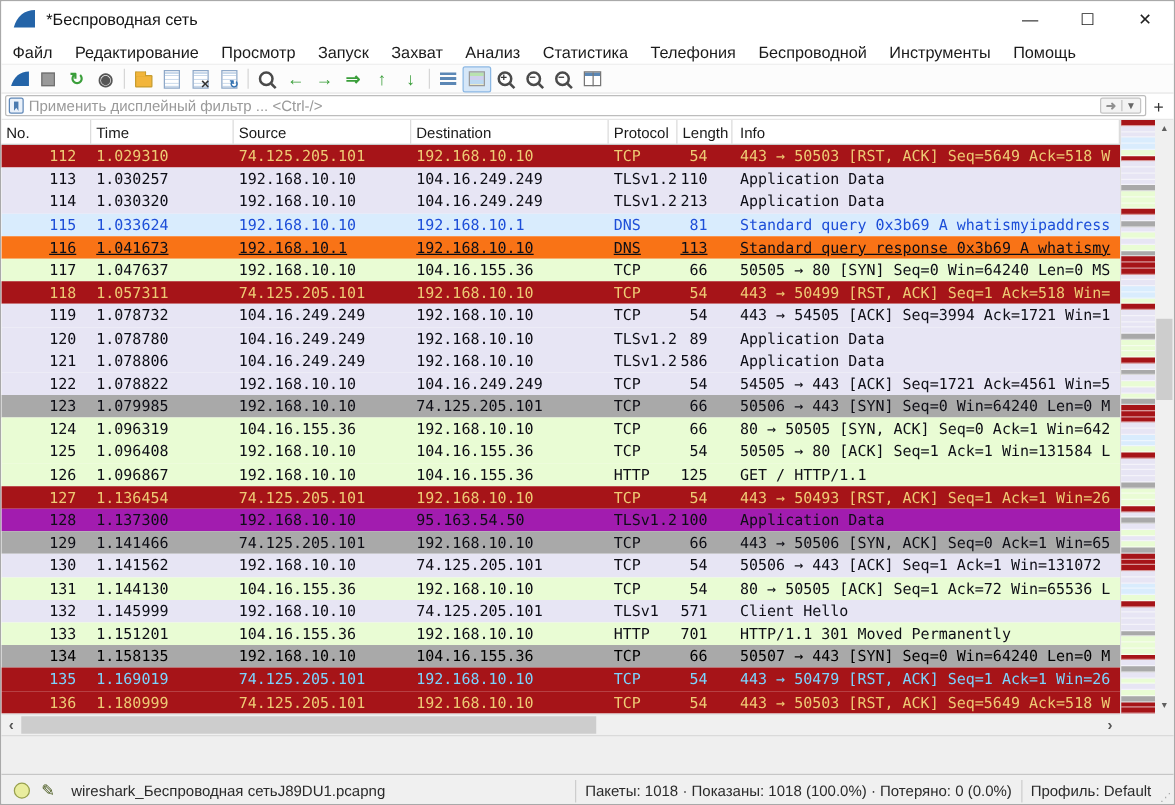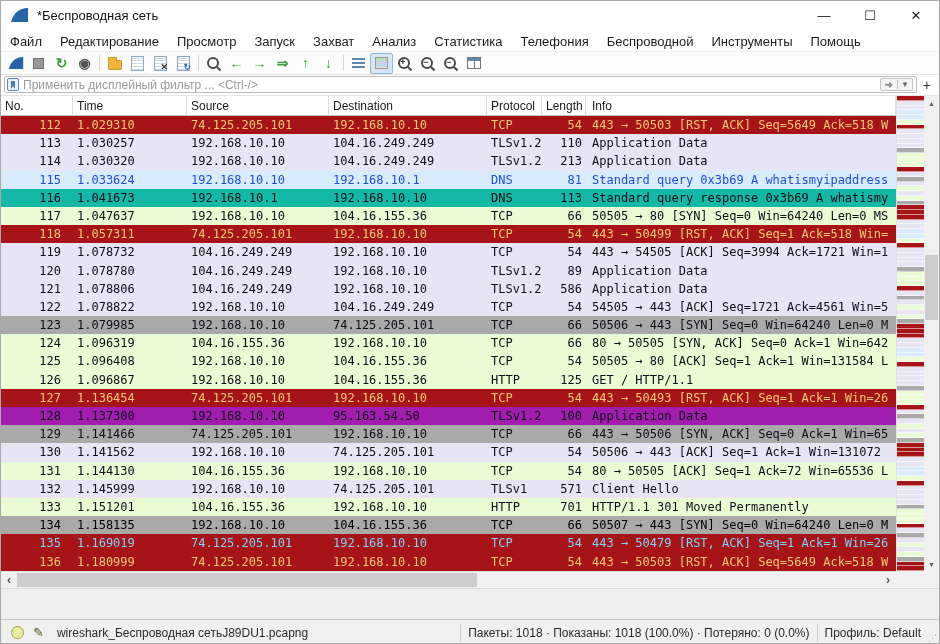--- a/index.html
+++ b/index.html
@@ -59,21 +59,21 @@
   .hdr{height:20px;display:flex;background:#ffffff;border-bottom:1px solid #c8c8c8;flex:0 0 auto;font-size:12px;color:#191919}
   .hcell{padding:3px 0 0 4px;border-right:1px solid #dcdcdc;white-space:nowrap;overflow:hidden}
   .rows{height:455px;overflow:hidden;background:#fff;font-family:"DejaVu Sans Mono","Liberation Mono",monospace;font-size:12px}
   .prow{height:18.2px;display:flex;white-space:nowrap;overflow:hidden}
   .cell{display:block;line-height:18.2px;overflow:hidden;white-space:pre;flex:0 0 auto}
   .cell-no{width:72px;text-align:right;padding-right:12px}
   .cell-time{width:114px;padding-left:4px}
   .cell-src{width:142px;padding-left:4px}
   .cell-dst{width:158px;padding-left:4px}
   .cell-proto{width:55px;padding-left:4px}
-  .cell-len{width:44px;text-align:right;padding-right:4px}
+  .cell-len{width:44px;text-align:right;padding-right:20px}
   .cell-info{flex:1 1 auto;min-width:0;padding-left:6px}
   .hdr .cell-no{text-align:left;padding-left:4px}
   .hdr .cell-len{text-align:left;padding-left:4px}
 
   
   .hscroll{height:17px;background:#f0f0f0;border-top:1px solid #e2e2e2;display:flex;align-items:center;flex:0 0 auto}
   .hs-arrow{width:16px;text-align:center;font-size:12px;font-weight:bold;color:#555;line-height:15px}
   .hs-track{flex:1;height:100%;position:relative}
   .hs-thumb{position:absolute;left:0;top:1px;width:460px;height:14px;background:#cdcdcd}
 
@@ -261,21 +261,21 @@
           </div>
           <div class="prow" style="background: rgb(217, 236, 253); color: #1d4ed8;">
             <span class="cell cell-no">115</span>
             <span class="cell cell-time">1.033624</span>
             <span class="cell cell-src">192.168.10.10</span>
             <span class="cell cell-dst">192.168.10.1</span>
             <span class="cell cell-proto">DNS</span>
             <span class="cell cell-len">81</span>
             <span class="cell cell-info">Standard query 0x3b69 A whatismyipaddress</span>
           </div>
-          <div class="prow" style="background: #14b8a6; color: rgb(14, 14, 22);">
+          <div class="prow" style="background: #f97316; color: rgb(14, 14, 22); text-decoration: underline;">
             <span class="cell cell-no">116</span>
             <span class="cell cell-time">1.041673</span>
             <span class="cell cell-src">192.168.10.1</span>
             <span class="cell cell-dst">192.168.10.10</span>
             <span class="cell cell-proto">DNS</span>
             <span class="cell cell-len">113</span>
             <span class="cell cell-info">Standard query response 0x3b69 A whatismy</span>
           </div>
           <div class="prow" style="background: rgb(233, 252, 212); color: rgb(14, 14, 22);">
             <span class="cell cell-no">117</span>

